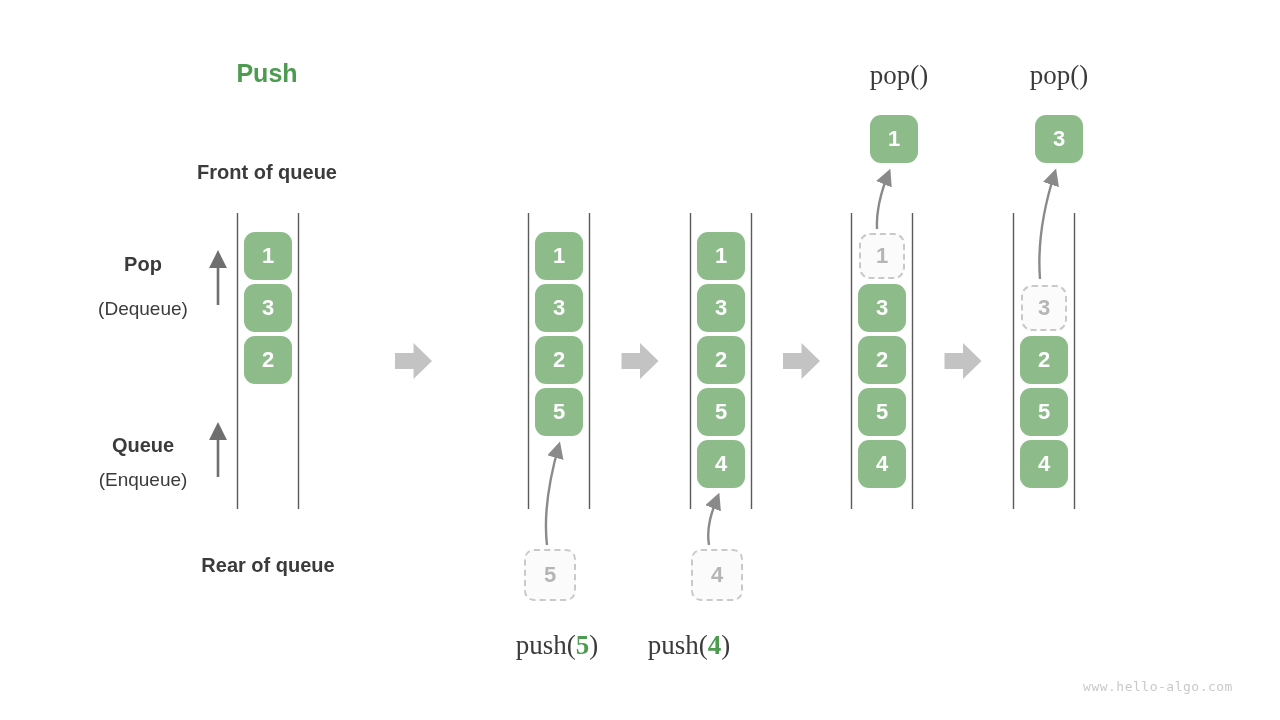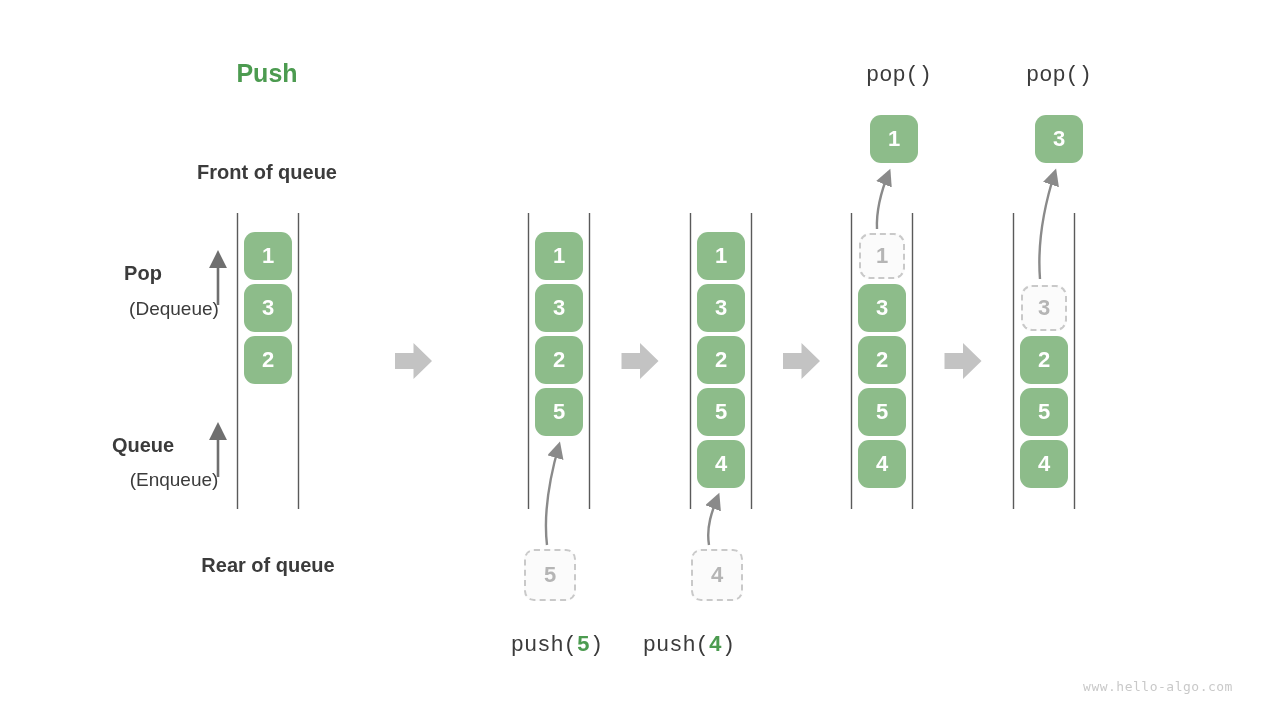--- a/index.html
+++ b/index.html
@@ -5,23 +5,23 @@
   html,body { margin:0; padding:0; background:#ffffff; }
   .canvas {
     position:relative; width:1280px; height:720px; overflow:hidden;
     background:#ffffff; font-family:"Liberation Sans", sans-serif;
   }
   .abs { position:absolute; transform:translate(-50%,-50%); white-space:nowrap; }
   .title {
     font-size:25px; font-weight:bold; color:var(--green-text,#4c9b50);
   }
   .side-label-bold { font-size:20px; font-weight:bold; color:var(--dark-text,#3b3b3b); }
-  .side-label-reg  { font-size:19px; color:var(--dark-text,#3b3b3b);margin-left:31px; }
+  .side-label-reg  { font-size:19px; color:var(--dark-text,#3b3b3b); }
   .mono-label {
-    font-family:Liberation Mono, monospace; font-size:22px;
+    font-family:Liberation Serif, serif; font-size:27px;
     color:var(--dark-text,#3b3b3b);
   }
   .mono-label .arg { color:var(--green-text,#4c9b50); font-weight:bold; }
   .cell {
     position:absolute; width:48px; height:48px; box-sizing:border-box;
     background:var(--green-box,#8dbc8a); border-radius:11px;
     color:#ffffff; font-size:22px; font-weight:bold;
     display:flex; align-items:center; justify-content:center;
   }
   .cell.ghost {
@@ -86,21 +86,21 @@
 
     <path class="thin-arrow" d="M 547 545 C 543 511, 551 473, 559 445" marker-end="url(#ah)"></path>
     <path class="thin-arrow" d="M 709 545 C 706 527, 712 511, 718 496" marker-end="url(#ah)"></path>
     <path class="thin-arrow" d="M 877 229 C 876 208, 882 189, 889 172" marker-end="url(#ah)"></path>
     <path class="thin-arrow" d="M 1040 279 C 1037 240, 1045 203, 1055 172" marker-end="url(#ah)"></path>
   </svg>
 
   <div class="abs title" style="left:267px; top:73px;">Push</div>
   <div class="abs side-label-bold" style="left:267px; top:172px;">Front of queue</div>
   <div class="abs side-label-bold" style="left:268px; top:555px;margin-top:10px;">Rear of queue</div>
-  <div class="abs side-label-bold" style="left:143px; top:273px;">Pop</div>
+  <div class="abs side-label-bold" style="left:143px; top:264px;">Pop</div>
   <div class="abs side-label-reg" style="left:143px; top:309px;">(Dequeue)</div>
   <div class="abs side-label-bold" style="left:143px; top:445px;">Queue</div>
   <div class="abs side-label-reg" style="left:143px; top:480px;">(Enqueue)</div>
 
   <div class="cell" style="left:244px; top:232px;">1</div>
   <div class="cell" style="left:244px; top:284px;">3</div>
   <div class="cell" style="left:244px; top:336px;">2</div>
 
   <div class="cell" style="left:535px; top:232px;">1</div>
   <div class="cell" style="left:535px; top:284px;">3</div>

